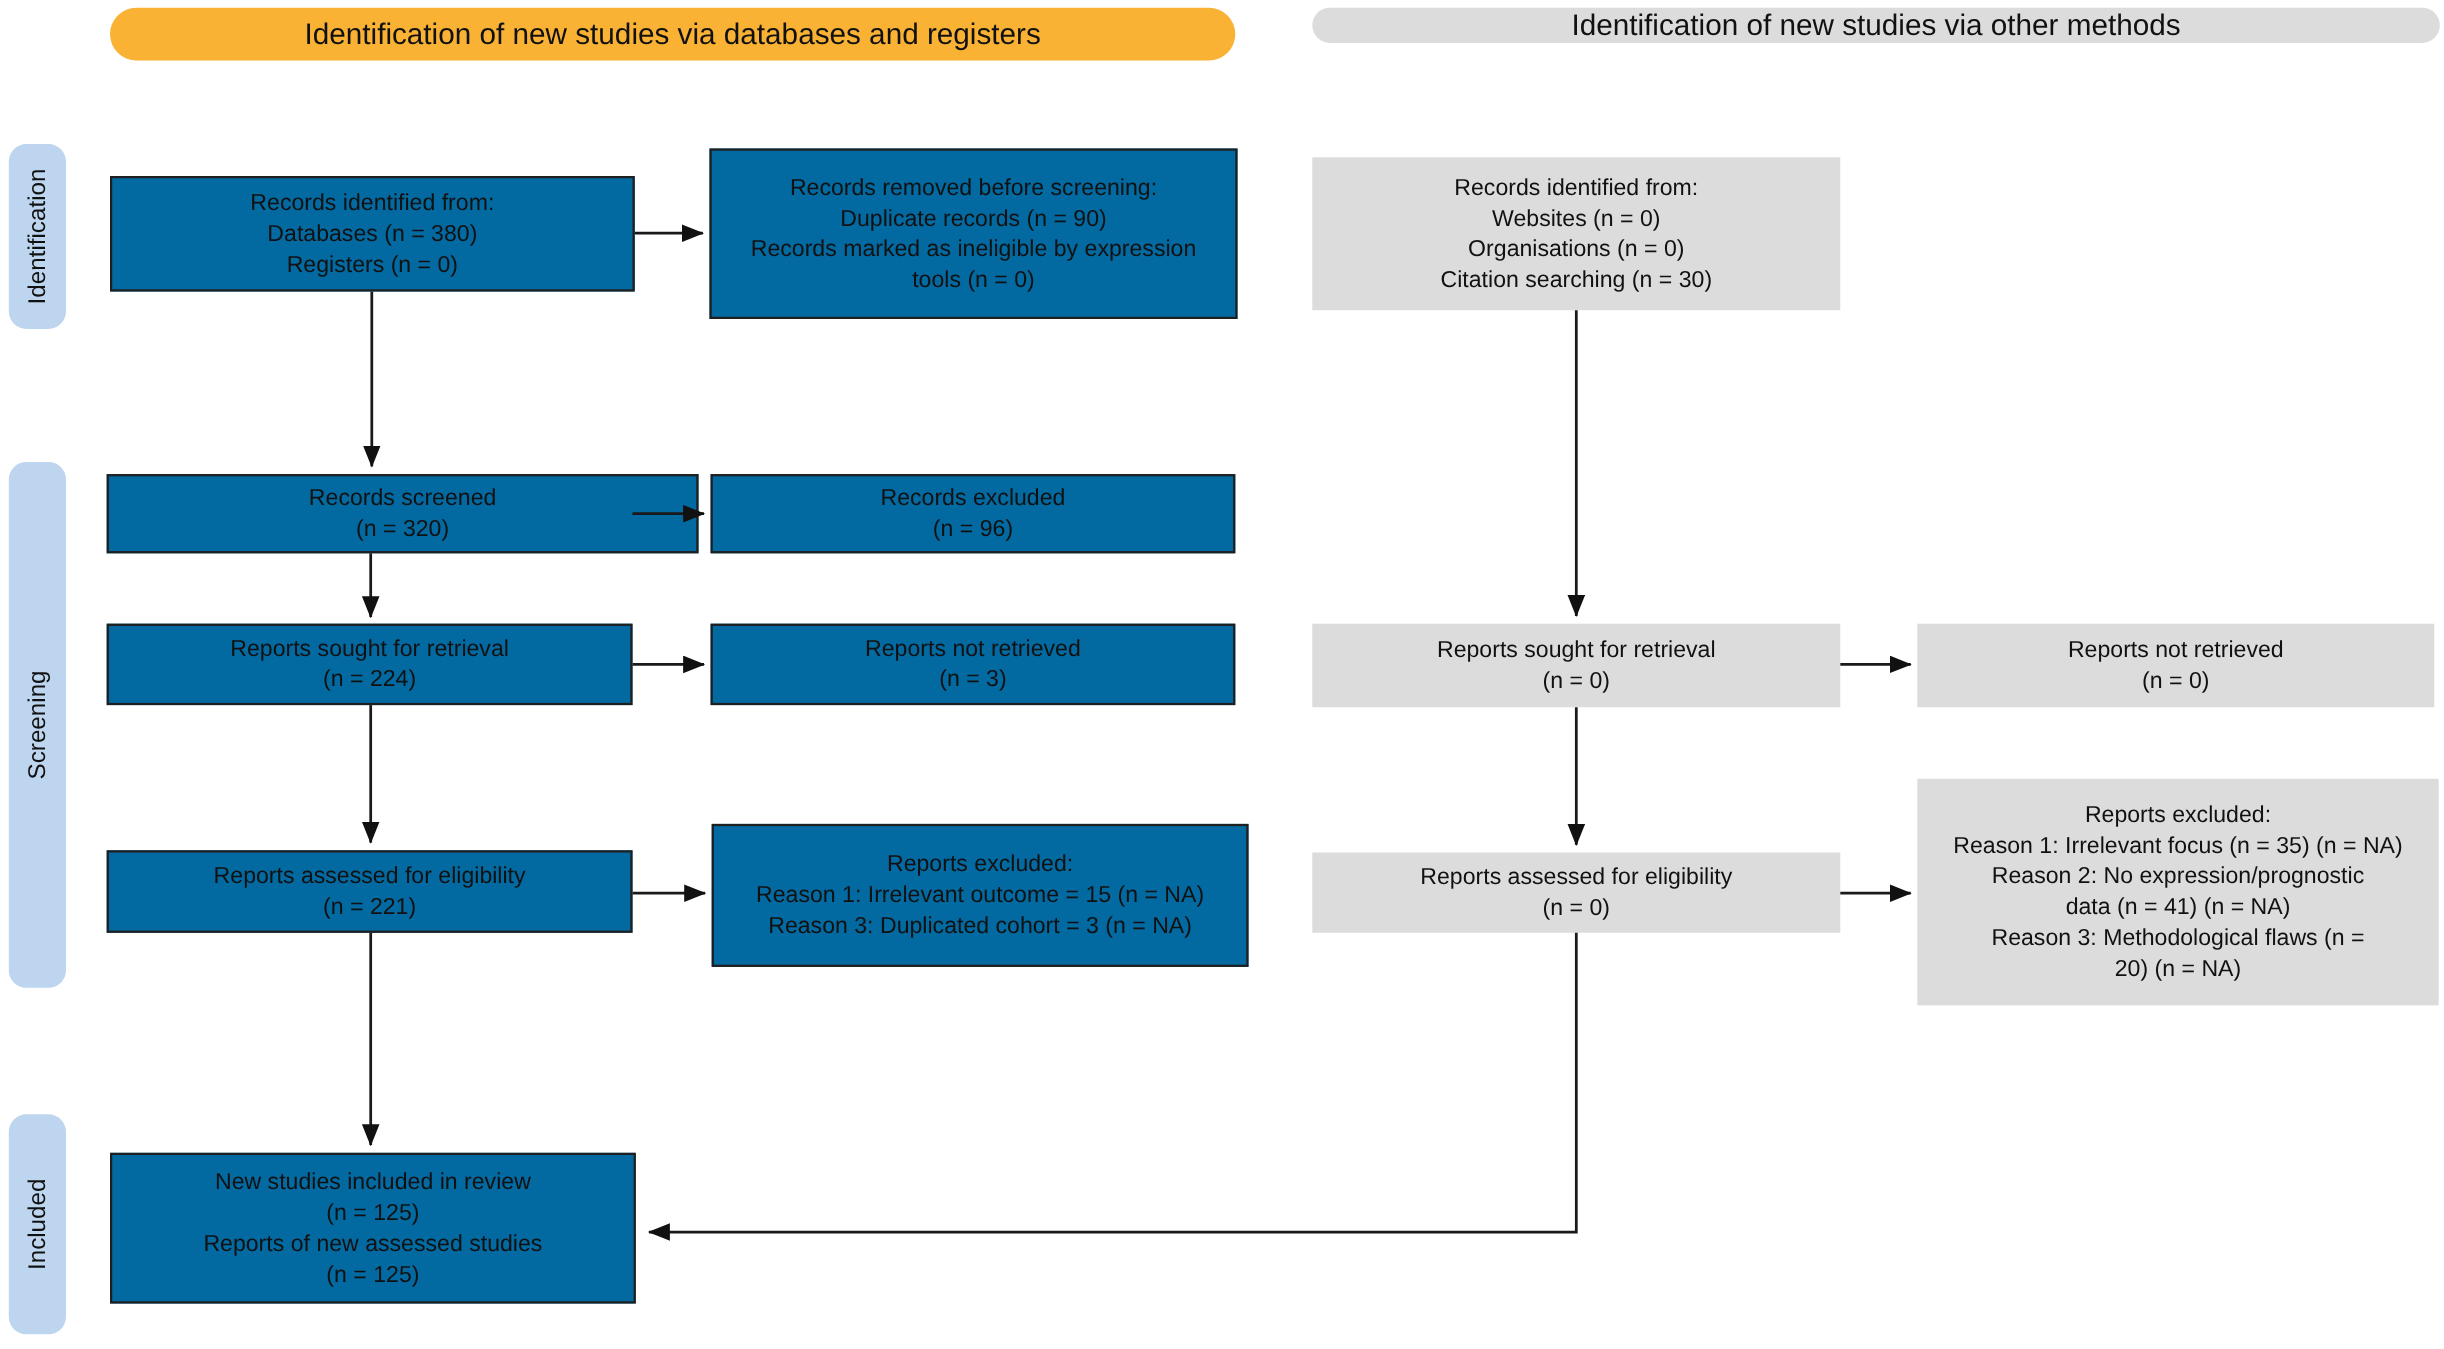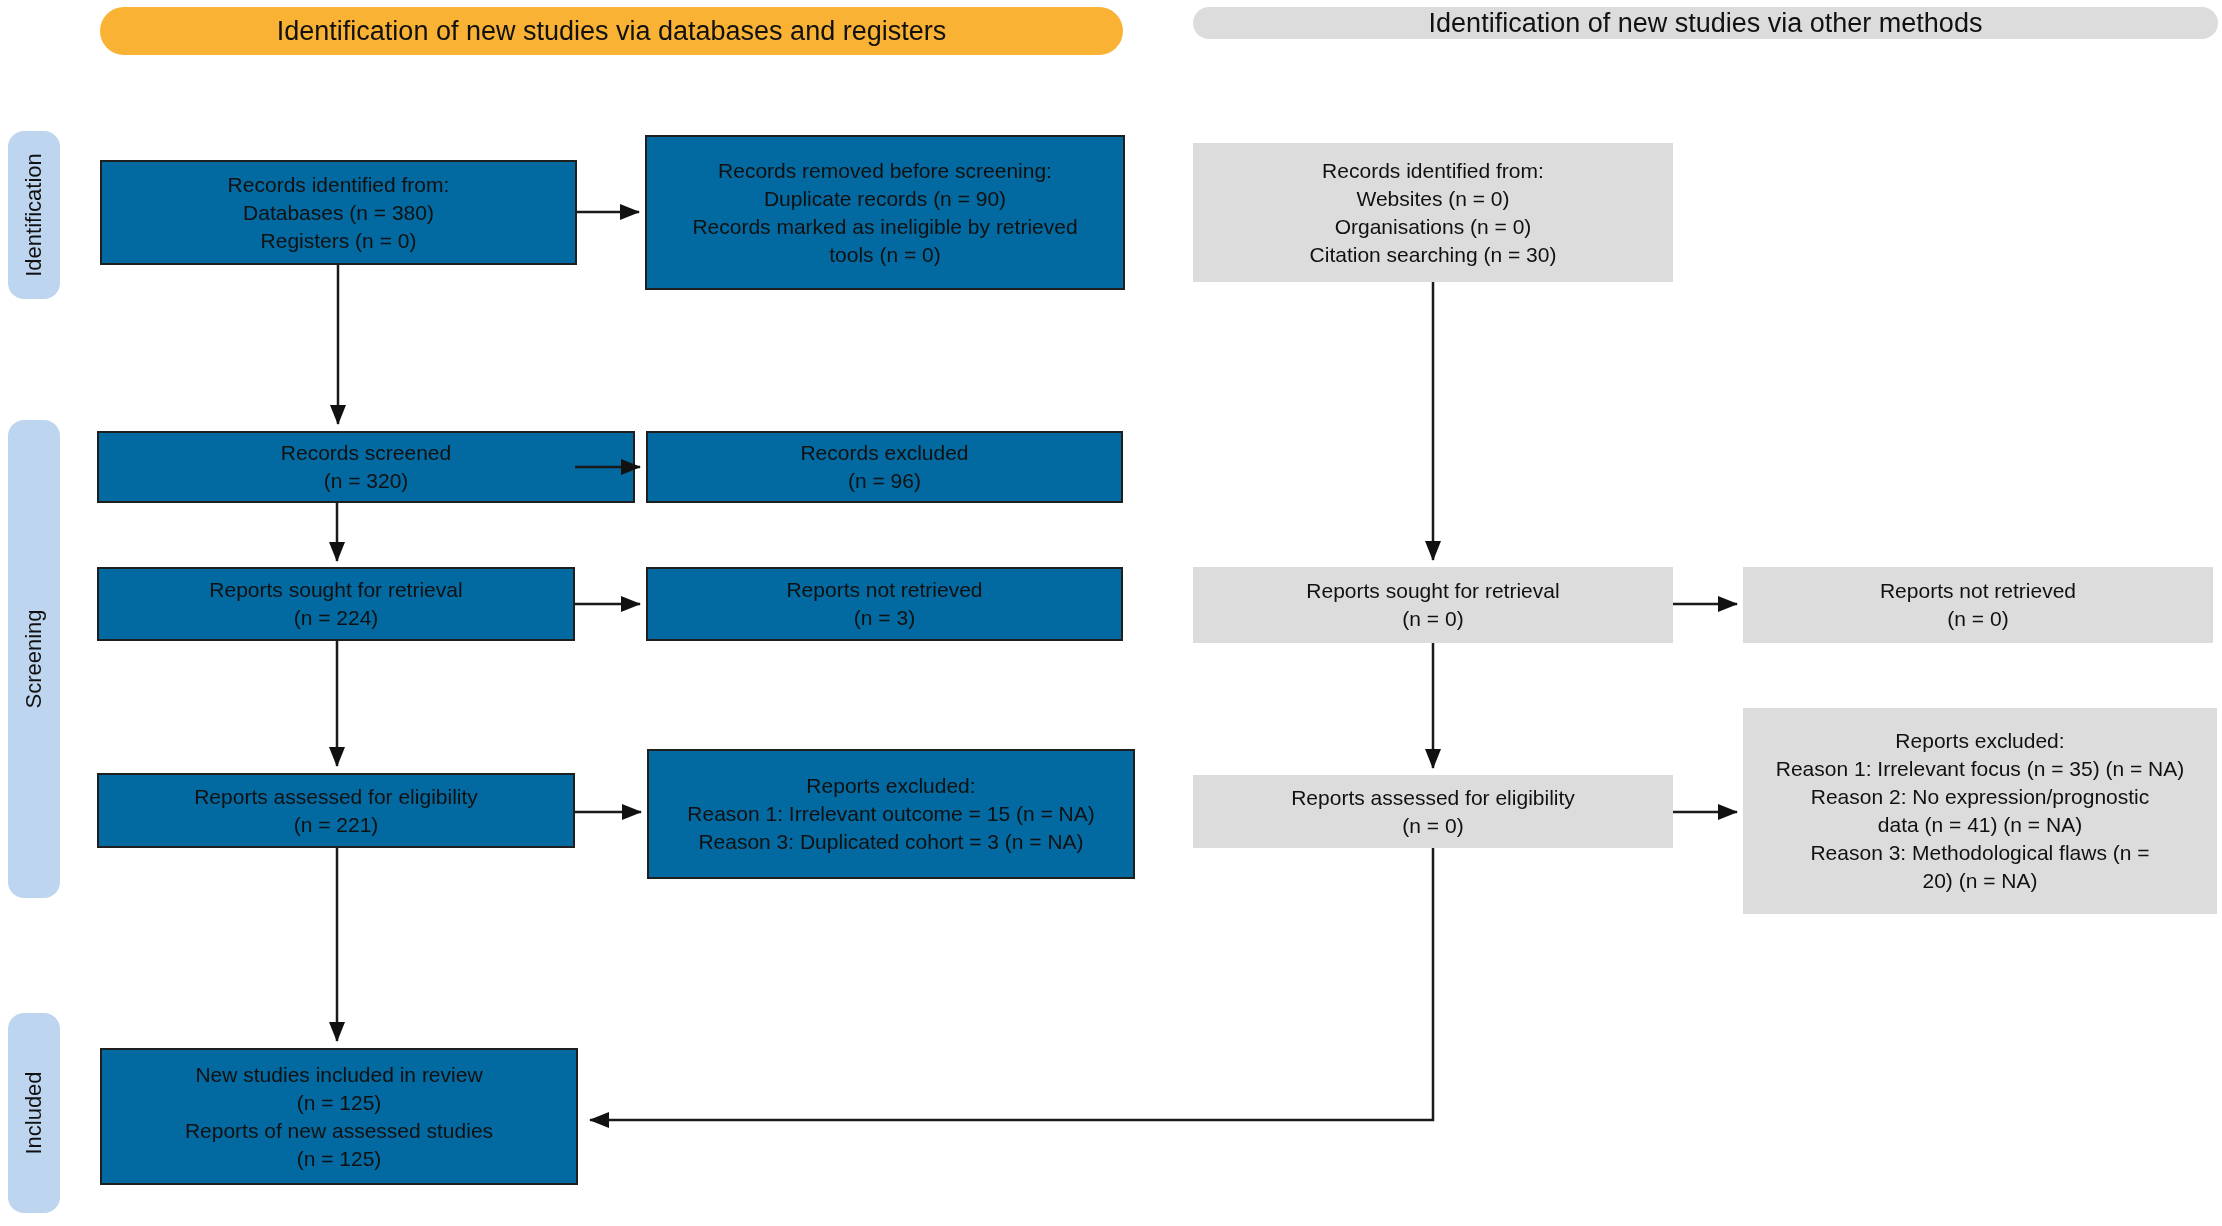--- a/index.html
+++ b/index.html
@@ -63,21 +63,21 @@
 
   <div class="box white" style="left:100px;top:160px;width:477px;height:105px">
     <span>Records identified from:</span>
     <span>Databases (n = 380)</span>
     <span>Registers (n = 0)</span>
   </div>
 
   <div class="box white" style="left:645px;top:135px;width:480px;height:155px">
     <span>Records removed before screening:</span>
     <span>Duplicate records (n = 90)</span>
-    <span>Records marked as ineligible by retrieved</span>
+    <span>Records marked as ineligible by expression</span>
     <span>tools (n = 0)</span>
   </div>
 
   <div class="box white" style="left:97px;top:431px;width:538px;height:72px">
     <span>Records screened</span>
     <span>(n = 320)</span>
   </div>
 
   <div class="box white" style="left:646px;top:431px;width:477px;height:72px">
     <span>Records excluded</span>

